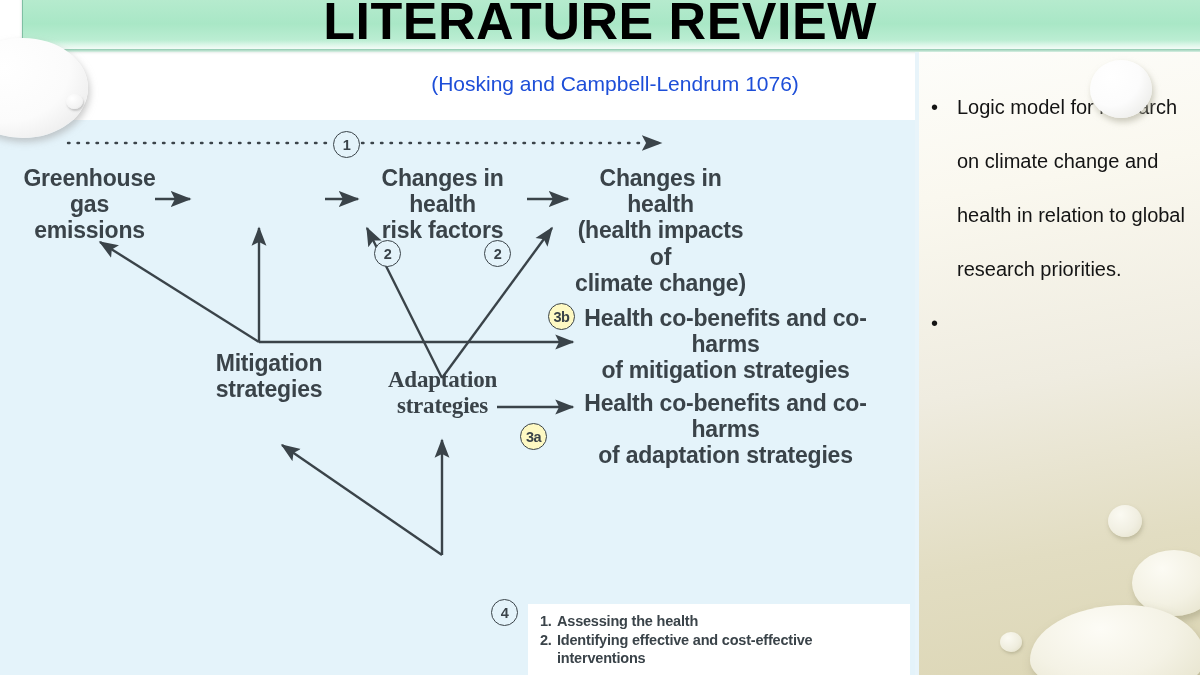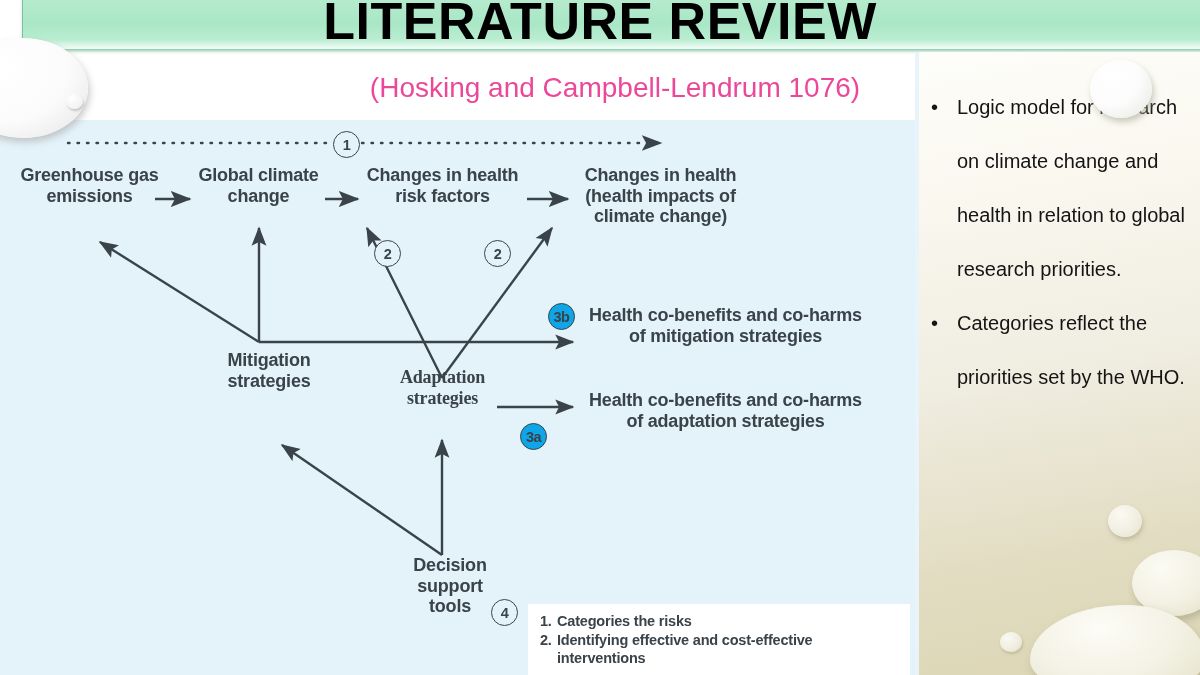--- a/index.html
+++ b/index.html
@@ -30,39 +30,39 @@
     font-family:"Liberation Sans",sans-serif;
   }
   #title-underline{
     position:absolute;left:22px;top:49px;width:1178px;height:3px;
     background:linear-gradient(180deg,#8fc9ae,#d8f0e4);
   }
 
   
   #subtitle{
     position:absolute;left:200px;top:72px;width:830px;
-    text-align:center;font-size:28px;color:#ec4899;
+    text-align:center;font-size:21px;color:#1d4ed8;
     font-family:"Liberation Sans",sans-serif;
   }
 
   
   #diagram-panel{
     position:absolute;left:0px;top:120px;width:918px;height:555px;
     background:#e4f3fa;overflow:hidden;
   }
   #diagram-svg{position:absolute;left:0;top:0;}
 
   .dtext{
     position:absolute;
     font-family:"Liberation Sans",sans-serif;
     font-weight:bold;color:#3a4349;
     line-height:1.14;text-align:center;
     letter-spacing:-0.2px;
   }
-  .dtext.n20{font-size:18px;text-align:center;}
+  .dtext.n20{font-size:23px;text-align:center;}
 
   
   #legend-box{
     position:absolute;left:528px;top:484px;width:382px;height:180px;
     background:#ffffff;
   }
   #legend-inner{
     padding:8px 10px 0 12px;
     font-family:"Liberation Sans",sans-serif;
     font-weight:bold;color:#3a4349;font-size:14.5px;line-height:1.28;
@@ -75,21 +75,21 @@
   
   .step{
     position:absolute;
     width:25px;height:25px;border-radius:50%;
     border:1.7px solid #3a4349;background:#e4f3fa;
     color:#3a4349;font-weight:bold;font-size:14.5px;
     display:flex;align-items:center;justify-content:center;
     font-family:"Liberation Sans",sans-serif;
     letter-spacing:-0.5px;
   }
-  .step.onwhite{background:#0ea5e9;}
+  .step.onwhite{background:#fef9c3;}
 
   
   #right-panel{
     position:absolute;left:919px;top:52px;width:281px;height:623px;
     background:linear-gradient(170deg,#fdfdfa 0%,#faf8ef 22%,#efece0 52%,#e2ddc2 78%,#dcd6b5 100%);
     overflow:hidden;
   }
   #right-edge{
     position:absolute;left:915px;top:52px;width:4px;height:623px;
     background:#e8f4fa;
@@ -188,23 +188,20 @@
     <line x1="497" y1="287" x2="573" y2="287" stroke="#3a4349" stroke-width="2.4" marker-end="url(#ah)"></line>
 
     <line x1="442" y1="435" x2="442" y2="320" stroke="#3a4349" stroke-width="2.4" marker-end="url(#ah)"></line>
 
     <path d="M442,435 L282,325" stroke="#3a4349" stroke-width="2.4" fill="none" marker-end="url(#ah)"></path>
   </svg>
 
   <div class="dtext n20" style="left:2px;top:45px;width:175px;">
     Greenhouse gas<br>emissions
   </div>
-  <div class="dtext n20" style="left:186px;top:45px;width:145px;">
-    Global climate<br>change
-  </div>
   <div class="dtext n20" style="left:360px;top:45px;width:165px;">
     Changes in health<br>risk factors
   </div>
   <div class="dtext n20" style="left:573px;top:45px;width:175px;">
     Changes in health<br>(health impacts of<br>climate change)
   </div>
 
   <div class="dtext n20" style="left:195px;top:230px;width:148px;">
     Mitigation<br>strategies
   </div>
@@ -212,58 +209,54 @@
     Adaptation<br>strategies
   </div>
 
   <div class="dtext n20" style="left:578px;top:185px;width:295px;">
     Health co-benefits and co-harms<br>of mitigation strategies
   </div>
   <div class="dtext n20" style="left:578px;top:270px;width:295px;">
     Health co-benefits and co-harms<br>of adaptation strategies
   </div>
 
-  <div class="dtext n20" style="left:390px;top:435px;width:120px;">
-    Decision<br>support<br>tools
-  </div>
 
   <div class="step" style="left:333px;top:11px;">1</div>
   <div class="step" style="left:374px;top:120px;">2</div>
   <div class="step" style="left:484px;top:120px;">2</div>
   <div class="step onwhite" style="left:548px;top:183px;">3b</div>
   <div class="step onwhite" style="left:520px;top:303px;">3a</div>
   <div class="step" style="left:491px;top:479px;">4</div>
 
   <div id="legend-box">
     <div id="legend-inner">
 
       <div class="lrow">
         <span class="lnum">1.</span>
-        <span class="lbody">Categories the risks</span>
+        <span class="lbody">Assessing the health</span>
       </div>
 
       <div class="lrow">
         <span class="lnum">2.</span>
         <span class="lbody">Identifying effective and cost-effective interventions</span>
       </div>
 
     </div>
   </div>
 </div>
 
 <div id="right-edge"></div>
 <div id="right-panel">
   <div id="bullets">
     <div class="bl">
       <span class="dot">•</span>
       <span class="btxt">Logic model for research on climate change and health in relation to global research priorities.</span>
     </div>
     <div class="bl">
       <span class="dot">•</span>
-      <span class="btxt">Categories reflect the priorities set by the WHO.</span>
     </div>
   </div>
 </div>
 
 <div class="bub" id="bub-tl"></div>
 <div class="bub" id="bub-tl2"></div>
 <div class="bub" id="bub-tr"></div>
 <div class="bub" id="drop-a"></div>
 <div class="bub" id="drop-b"></div>
 <div class="bub" id="drop-c"></div>

